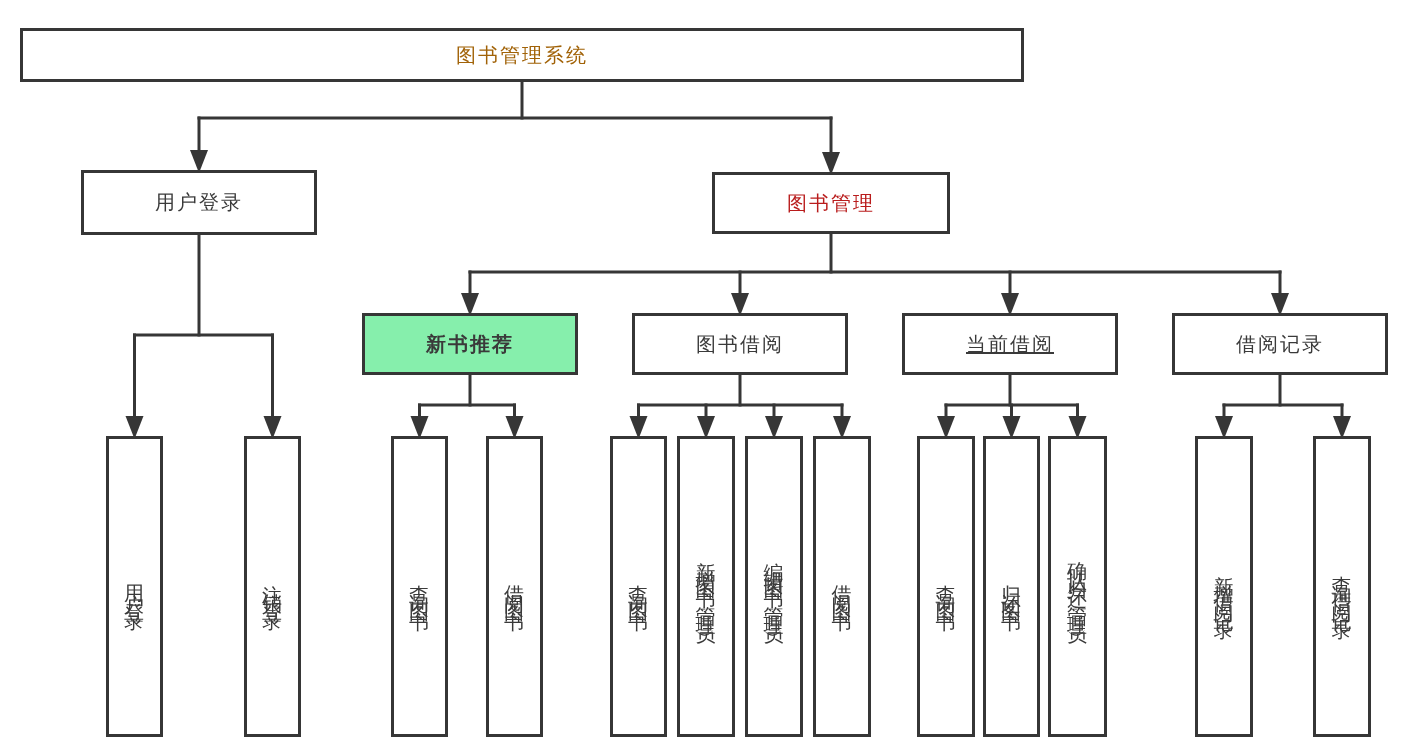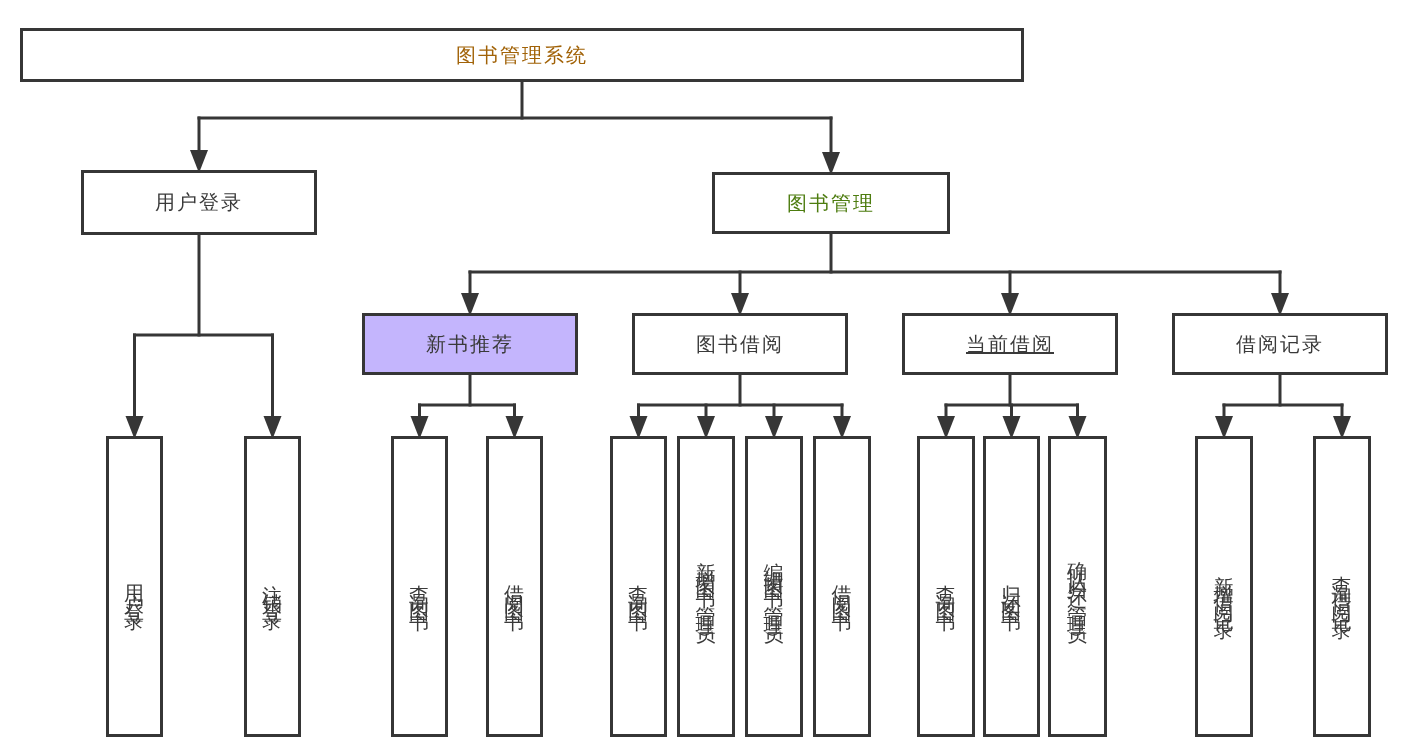--- a/index.html
+++ b/index.html
@@ -114,24 +114,24 @@
       <line x1="1342" y1="405" x2="1342" y2="422" stroke="#363636" stroke-width="3" stroke-linecap="square"></line>
       <polygon points="1333,416 1351,416 1342,439" fill="#363636"></polygon>
     </svg>
   <div id="nodes">
       <div class="node" style="left: 20px; top: 13px; width: 1004px; height: 54px; border-color: rgb(54, 54, 54); background: rgb(255, 255, 255); color: #a16207; margin-top: 15px;">
         <span class="lbl">图书管理系统</span>
       </div>
       <div class="node" style="left: 81px; top: 170px; width: 236px; height: 65px; border-color: rgb(54, 54, 54); background: rgb(255, 255, 255); color: rgb(58, 58, 58);">
         <span class="lbl">用户登录</span>
       </div>
-      <div class="node" style="left: 712px; top: 172px; width: 238px; height: 62px; border-color: rgb(54, 54, 54); background: rgb(255, 255, 255); color: #4d7c0f;">
+      <div class="node" style="left: 712px; top: 172px; width: 238px; height: 62px; border-color: rgb(54, 54, 54); background: rgb(255, 255, 255); color: #b91c1c;">
         <span class="lbl">图书管理</span>
       </div>
-      <div class="node" style="left: 362px; top: 313px; width: 216px; height: 62px; border-color: rgb(54, 54, 54); background: #c4b5fd; color: rgb(58, 58, 58);">
+      <div class="node" style="left: 362px; top: 313px; width: 216px; height: 62px; border-color: rgb(54, 54, 54); background: #86efac; color: rgb(58, 58, 58); font-weight: bold;">
         <span class="lbl">新书推荐</span>
       </div>
       <div class="node" style="left: 632px; top: 313px; width: 216px; height: 62px; border-color: rgb(54, 54, 54); background: rgb(255, 255, 255); color: rgb(58, 58, 58); text-align: center;">
         <span class="lbl">图书借阅</span>
       </div>
       <div class="node" style="left: 902px; top: 313px; width: 216px; height: 62px; border-color: rgb(54, 54, 54); background: rgb(255, 255, 255); color: rgb(58, 58, 58); text-decoration: underline;">
         <span class="lbl">当前借阅</span>
       </div>
       <div class="node" style="left: 1172px; top: 313px; width: 216px; height: 62px; border-color: rgb(54, 54, 54); background: rgb(255, 255, 255); color: rgb(58, 58, 58); align-items: center;">
         <span class="lbl">借阅记录</span>

